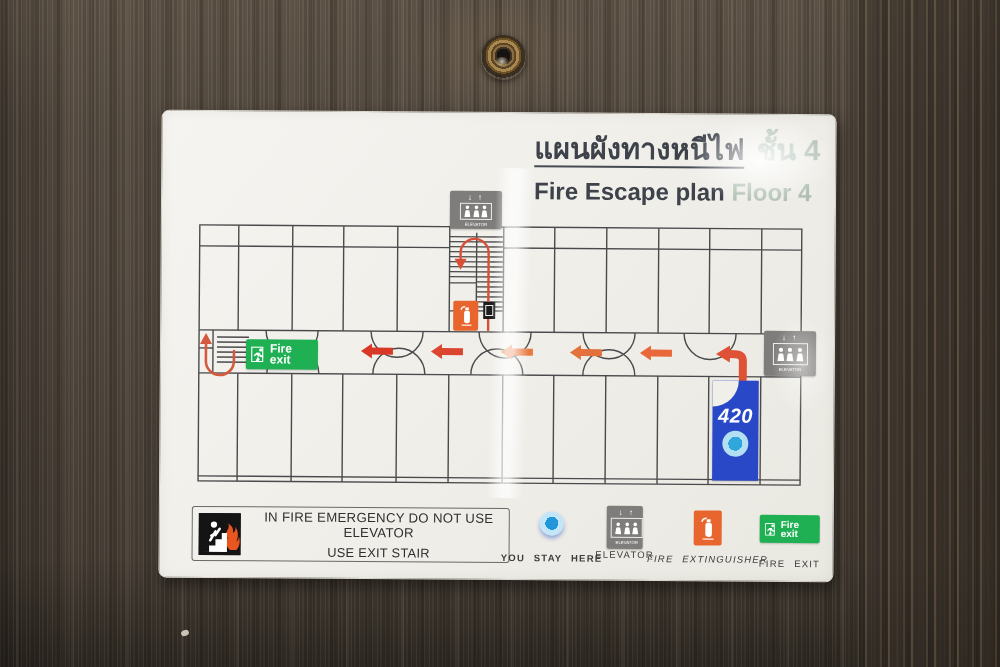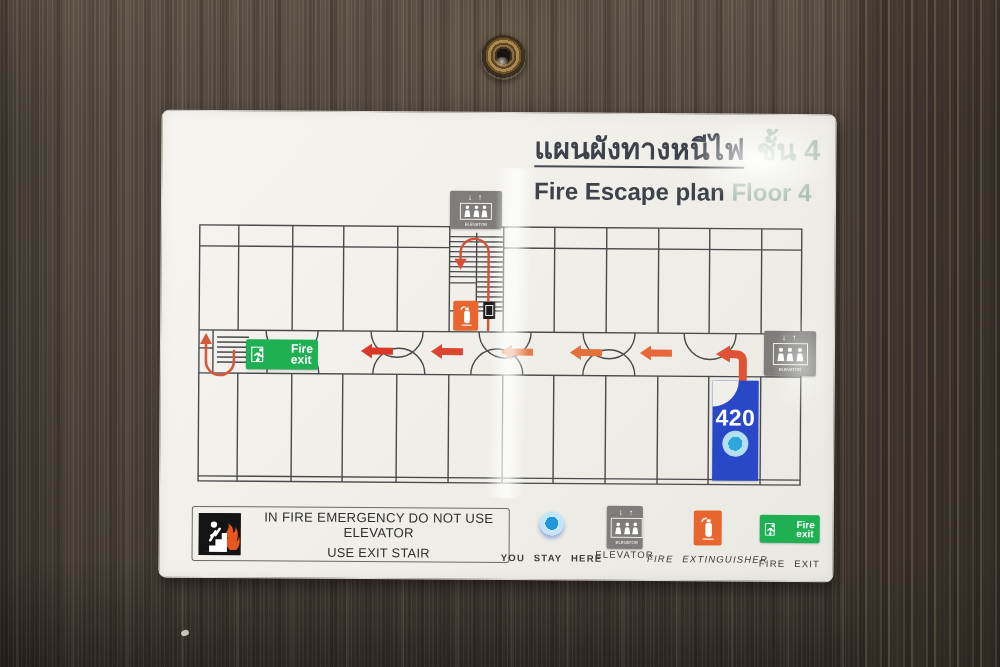--- a/index.html
+++ b/index.html
@@ -70,21 +70,21 @@
   .elev-inner{flex:1;margin:2px;display:flex;flex-direction:column;align-items:center;
     justify-content:space-between;padding:1px 0;}
   .elev-arrows{color:#fff;font-size:8px;line-height:1;letter-spacing:2px;font-weight:bold;}
   .elev-people{flex:1;display:flex;align-items:center;justify-content:center;gap:1.5px;
     border:1px solid rgba(255,255,255,.85);padding:1px 3px;margin:1px 0;}
   .elev-people svg{display:block;}
   .elev-label{color:#fff;font-size:7px;line-height:1;transform:scale(.62);white-space:nowrap;}
 
   
   .exit-sign{display:flex;align-items:center;gap:3px;background:#1fb053;border-radius:2px;
-    padding:2px 5px;box-shadow:0 1px 2px rgba(0,0,0,.2);justify-content:space-between;}
+    padding:2px 5px;box-shadow:0 1px 2px rgba(0,0,0,.2);}
   .exit-plan{position:absolute;left:85px;top:228px;width:62px;height:26px;}
   .exit-legend{position:relative;width:50px;height:24px;}
   .exit-words{color:#fff;font-weight:bold;line-height:.95;}
   .exit-plan .exit-words{font-size:12px;}
   .exit-legend .exit-words{font-size:10px;}
 
   
   .ext-icon{background:#e8662d;border-radius:2px;display:flex;align-items:center;justify-content:center;}
   .ext-plan{position:absolute;left:292px;top:188px;width:25px;height:30px;}
   .ext-legend{position:relative;width:28px;height:35px;}
@@ -93,21 +93,21 @@
   .mini-exit{position:absolute;left:322px;top:189px;width:12px;height:17px;background:#1d1d1d;
     display:flex;align-items:center;justify-content:center;}
   .mini-exit span{display:block;width:6px;height:9px;border:1px solid #efefef;}
 
   
   .room420{position:absolute;left:552px;top:266px;width:46px;height:100px;background:#2948c8;
     box-shadow:0 1px 2px rgba(0,0,0,.2);}
   .room420::before{content:"";position:absolute;left:0;top:0;width:26px;height:26px;
     background:#f0efea;border-radius:0 0 100% 0;}
   .room-number{position:absolute;left:0;right:0;top:24px;text-align:center;color:#fff;
-    font-size:23px;font-weight:bold;letter-spacing:.5px;}
+    font-size:20px;font-weight:bold;letter-spacing:.5px;font-style:italic;}
   .stay-dot{position:absolute;left:50%;top:50px;transform:translateX(-50%);
     width:26px;height:26px;border-radius:50%;
     background:radial-gradient(circle,#2fa7dd 0 7px,#b3dff2 7px 13px);}
 
   
   .warning-box{position:absolute;left:32px;top:395px;width:316px;height:53px;
     border:1.2px solid #6a6a6a;border-radius:3px;display:flex;align-items:center;}
   .warning-icon{width:42px;height:42px;margin:0 8px 0 6px;background:#141414;flex:none;}
   .warning-text{flex:1;text-align:center;color:#2e2e2f;letter-spacing:.3px;}
   .warning-text .l1{font-size:13.2px;}

